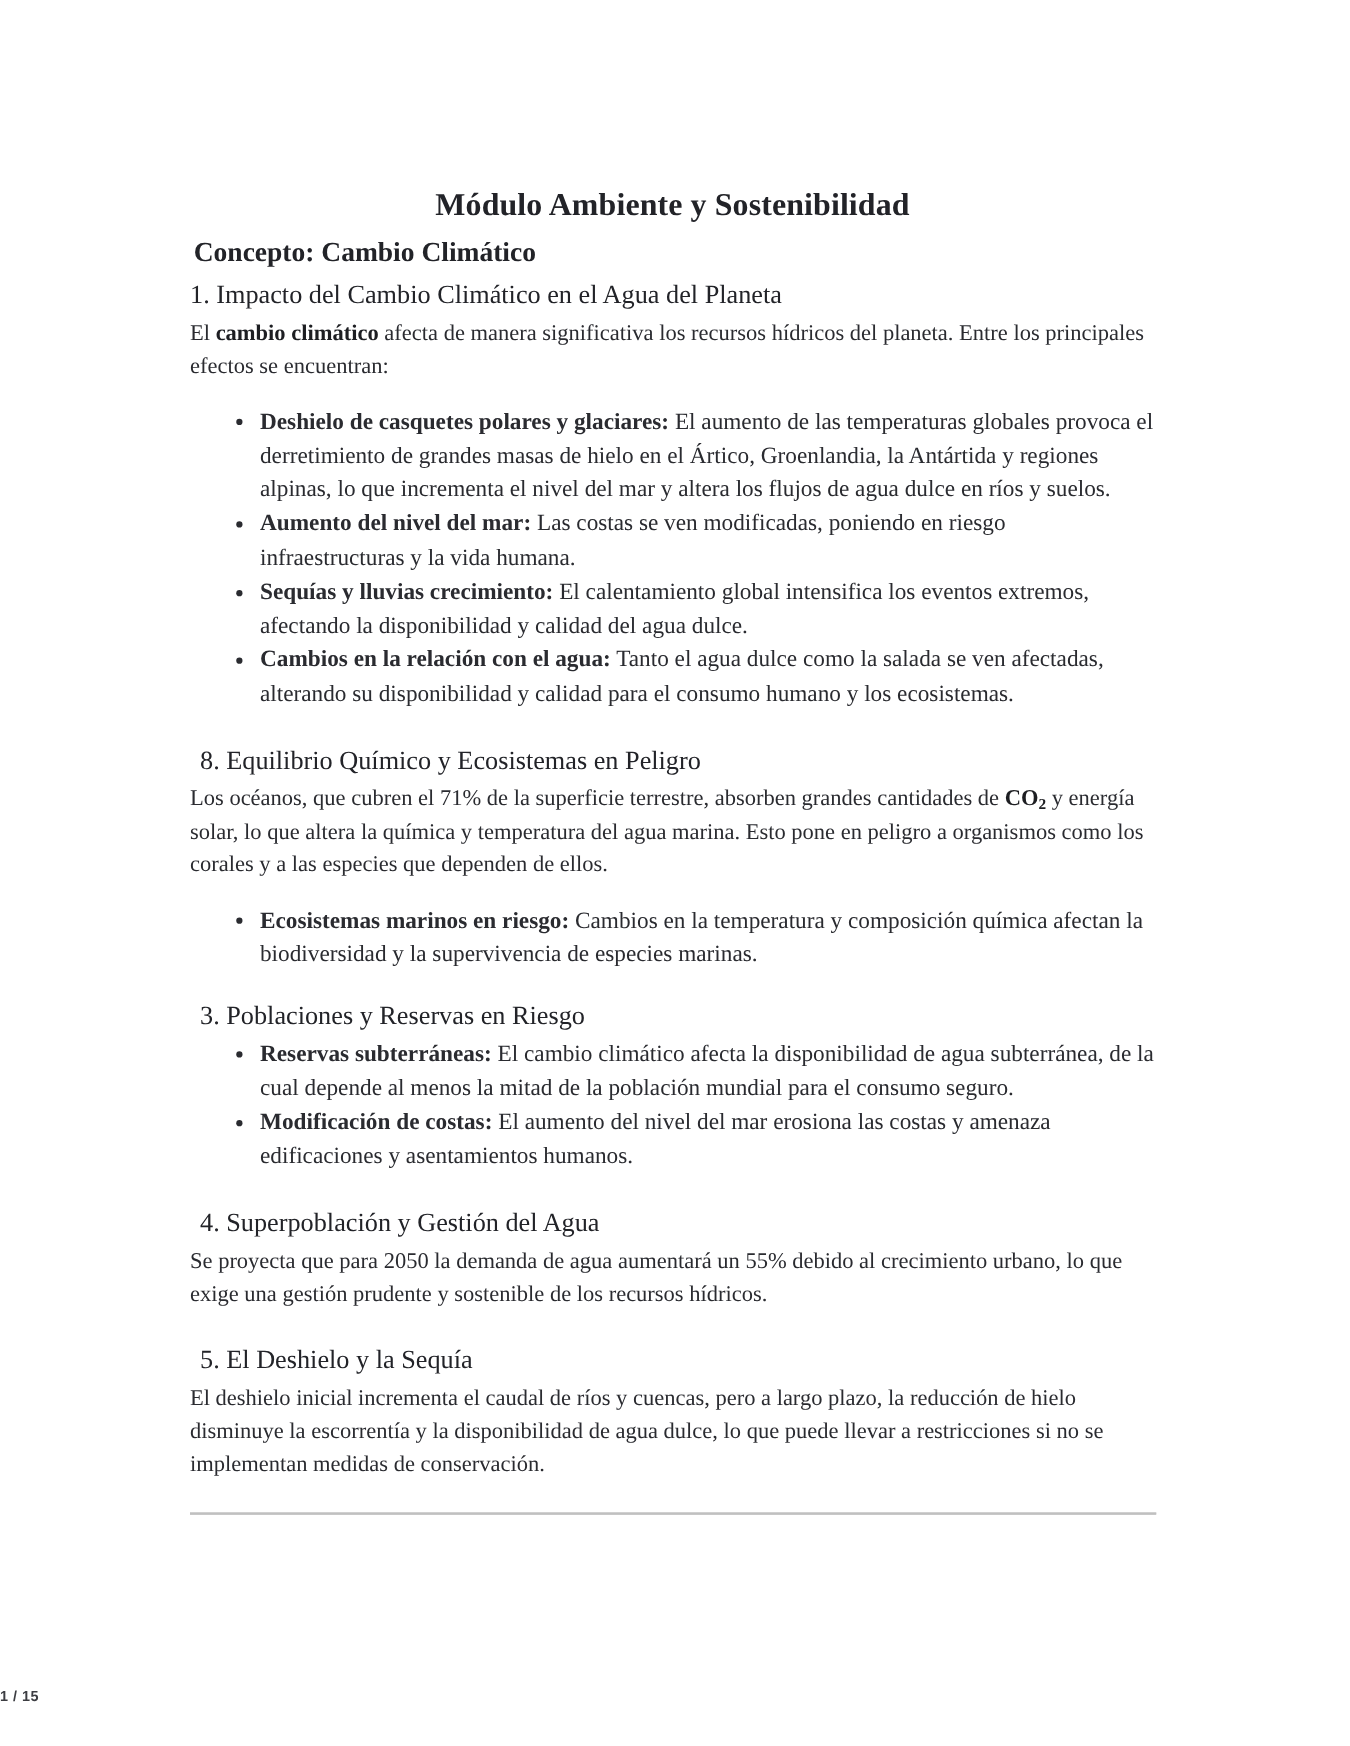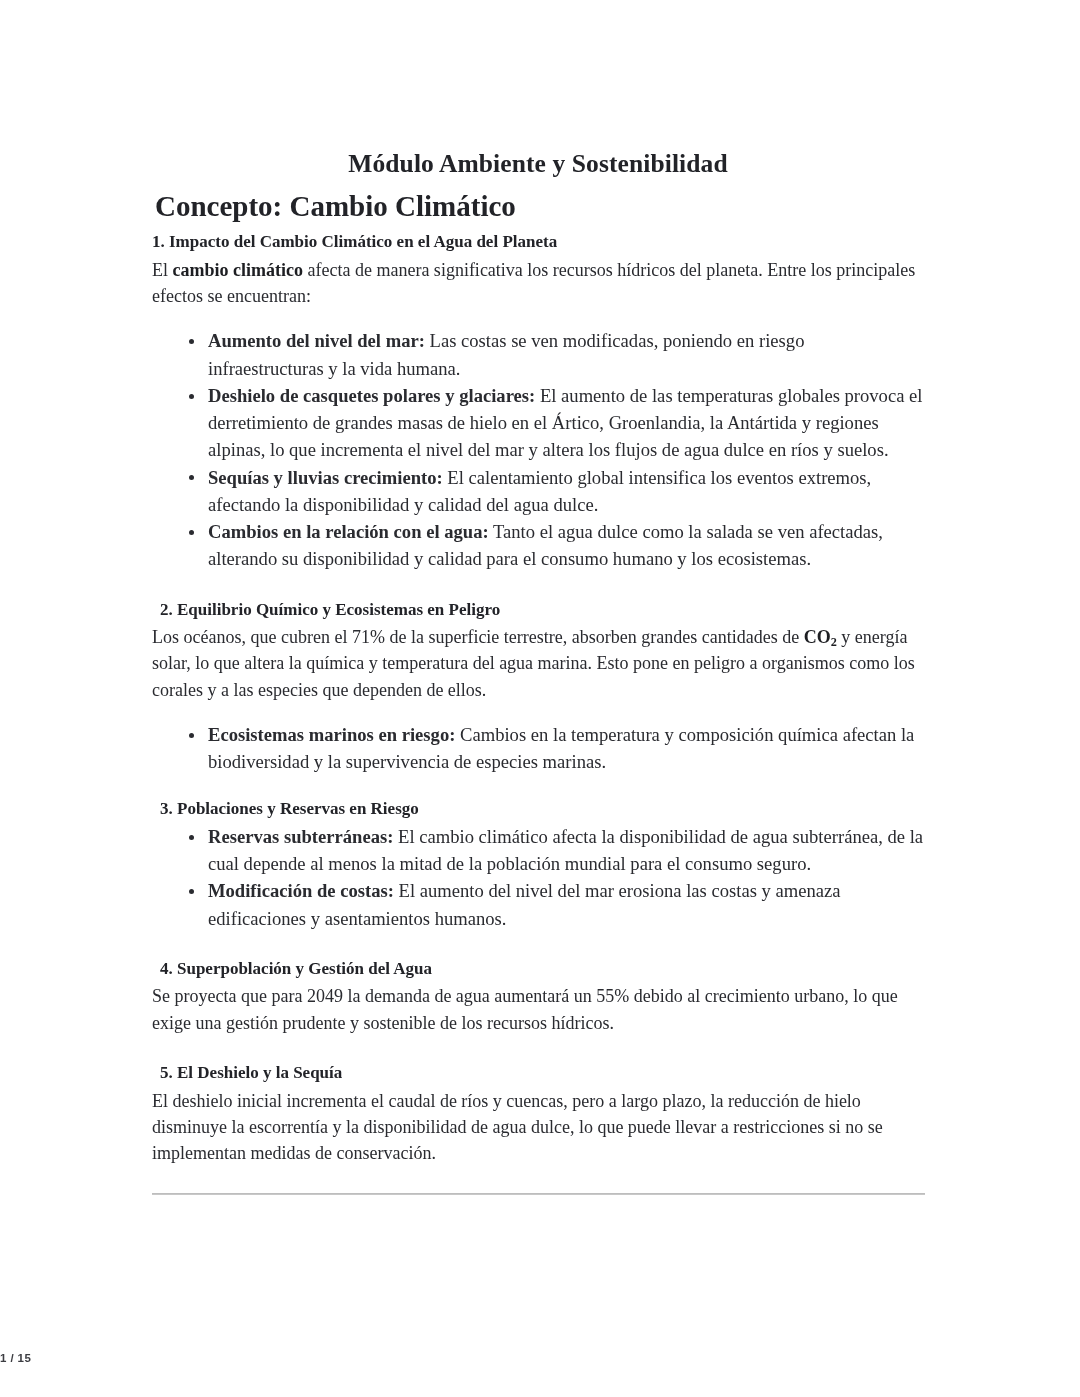--- a/index.html
+++ b/index.html
@@ -41,31 +41,31 @@
     font-weight: 700;
     text-align: center;
     letter-spacing: 0.1px;
     line-height: 1.28;
     margin: 0 0 7px 0;
     color: #222328;
   }
 
   
   .h-concept {
-    font-size: 29px;
+    font-size: 22px;
     font-weight: 700;
     line-height: 1.3;
     margin: 0 0 6px 0;
     padding-left: 3px;
     color: #222328;
   }
 
   .h-section {
-    font-size: 17px;
-    font-weight: 700;
+    font-size: 21px;
+    font-weight: 400;
     line-height: 1.32;
     margin: 0 0 3px 0;
     color: #222328;
   }
   .h-section.indent {
     padding-left: 8px;
   }
 
   
   .para {
@@ -152,29 +152,29 @@
 
     <h2 class="h-concept">Concepto: Cambio Climático</h2>
 
     <h3 class="h-section">1. Impacto del Cambio Climático en el Agua del Planeta</h3>
 
     <p class="para">El <b>cambio climático</b> afecta de manera significativa los recursos hídricos del planeta. Entre los principales efectos se encuentran:</p>
 
     <div class="sp-18"></div>
 
     <ul class="bullets">
+      <li><b>Deshielo de casquetes polares y glaciares:</b> El aumento de las temperaturas globales provoca el derretimiento de grandes masas de hielo en el Ártico, Groenlandia, la Antártida y regiones alpinas, lo que incrementa el nivel del mar y altera los flujos de agua dulce en ríos y suelos.</li>
       <li><b>Aumento del nivel del mar:</b> Las costas se ven modificadas, poniendo en riesgo infraestructuras y la vida humana.</li>
-      <li><b>Deshielo de casquetes polares y glaciares:</b> El aumento de las temperaturas globales provoca el derretimiento de grandes masas de hielo en el Ártico, Groenlandia, la Antártida y regiones alpinas, lo que incrementa el nivel del mar y altera los flujos de agua dulce en ríos y suelos.</li>
       <li><b>Sequías y lluvias crecimiento:</b> El calentamiento global intensifica los eventos extremos, afectando la disponibilidad y calidad del agua dulce.</li>
       <li><b>Cambios en la relación con el agua:</b> Tanto el agua dulce como la salada se ven afectadas, alterando su disponibilidad y calidad para el consumo humano y los ecosistemas.</li>
     </ul>
 
     <div class="sp-26"></div>
 
-    <h3 class="h-section indent">2. Equilibrio Químico y Ecosistemas en Peligro</h3>
+    <h3 class="h-section indent">8. Equilibrio Químico y Ecosistemas en Peligro</h3>
 
     <p class="para">Los océanos, que cubren el 71% de la superficie terrestre, absorben grandes cantidades de <b>CO<sub>2</sub></b> y energía solar, lo que altera la química y temperatura del agua marina. Esto pone en peligro a organismos como los corales y a las especies que dependen de ellos.</p>
 
     <div class="sp-18"></div>
 
     <ul class="bullets">
       <li><b>Ecosistemas marinos en riesgo:</b> Cambios en la temperatura y composición química afectan la biodiversidad y la supervivencia de especies marinas.</li>
     </ul>
 
     <div class="sp-22"></div>
@@ -183,21 +183,21 @@
 
     <ul class="bullets">
       <li><b>Reservas subterráneas:</b> El cambio climático afecta la disponibilidad de agua subterránea, de la cual depende al menos la mitad de la población mundial para el consumo seguro.</li>
       <li><b>Modificación de costas:</b> El aumento del nivel del mar erosiona las costas y amenaza edificaciones y asentamientos humanos.</li>
     </ul>
 
     <div class="sp-26"></div>
 
     <h3 class="h-section indent">4. Superpoblación y Gestión del Agua</h3>
 
-    <p class="para">Se proyecta que para 2049 la demanda de agua aumentará un 55% debido al crecimiento urbano, lo que exige una gestión prudente y sostenible de los recursos hídricos.</p>
+    <p class="para">Se proyecta que para 2050 la demanda de agua aumentará un 55% debido al crecimiento urbano, lo que exige una gestión prudente y sostenible de los recursos hídricos.</p>
 
     <div class="sp-26"></div>
 
     <h3 class="h-section indent">5. El Deshielo y la Sequía</h3>
 
     <p class="para">El deshielo inicial incrementa el caudal de ríos y cuencas, pero a largo plazo, la reducción de hielo disminuye la escorrentía y la disponibilidad de agua dulce, lo que puede llevar a restricciones si no se implementan medidas de conservación.</p>
 
     <hr class="hr">
 
   </div>

